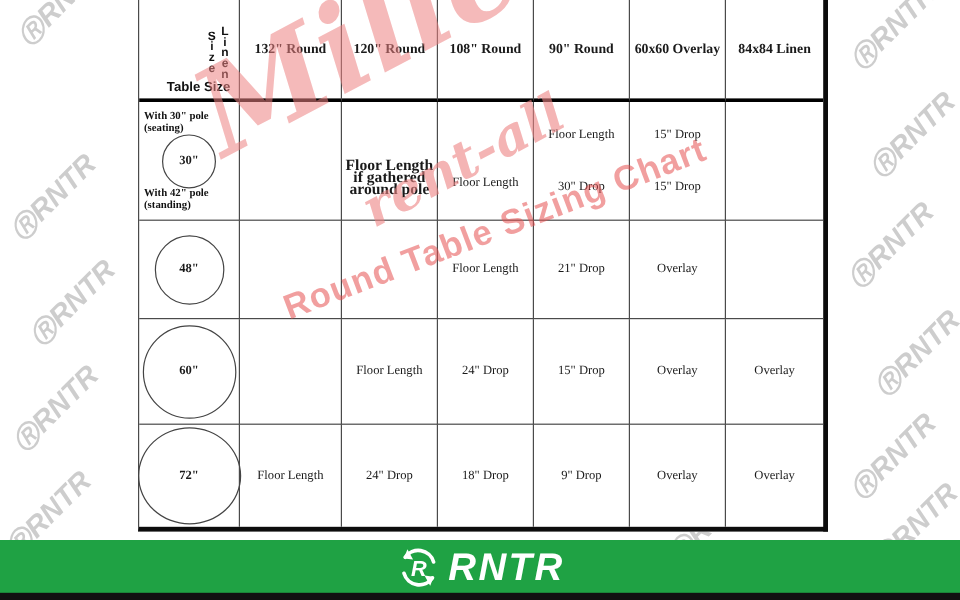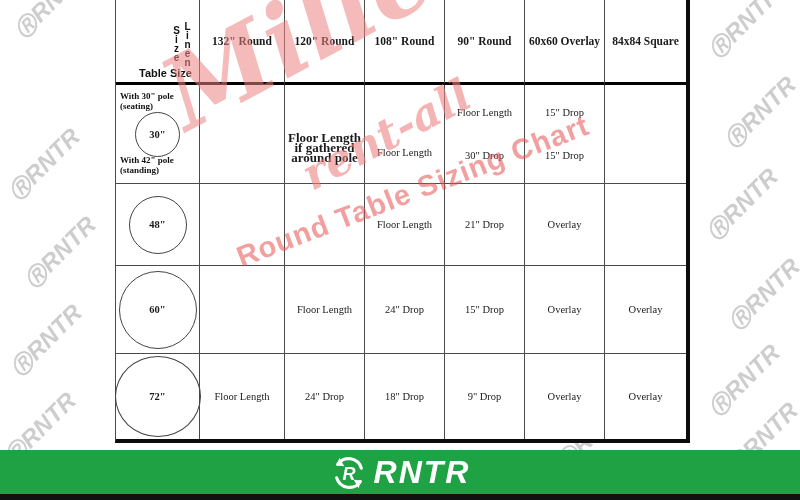--- a/index.html
+++ b/index.html
@@ -95,21 +95,21 @@
 
     <div class="cell corner">
       <div class="vert-label">Linen Size</div>
       <div class="horiz-label">Table Size</div>
     </div>
     <div class="cell hdr">132" Round</div>
     <div class="cell hdr">120" Round</div>
     <div class="cell hdr">108" Round</div>
     <div class="cell hdr">90" Round</div>
     <div class="cell hdr">60x60 Overlay</div>
-    <div class="cell hdr lastcol">84x84 Square</div>
+    <div class="cell hdr lastcol">84x84 Linen</div>
 
     <div class="cell rowhead">
       <div class="pole-label pole-top">With 30" pole (seating)</div>
       <div class="circle c30">30"</div>
       <div class="pole-label pole-bottom">With 42" pole (standing)</div>
     </div>
     <div class="cell split">
         <span class="tv"></span>
         <span class="bv"></span>
       </div>

